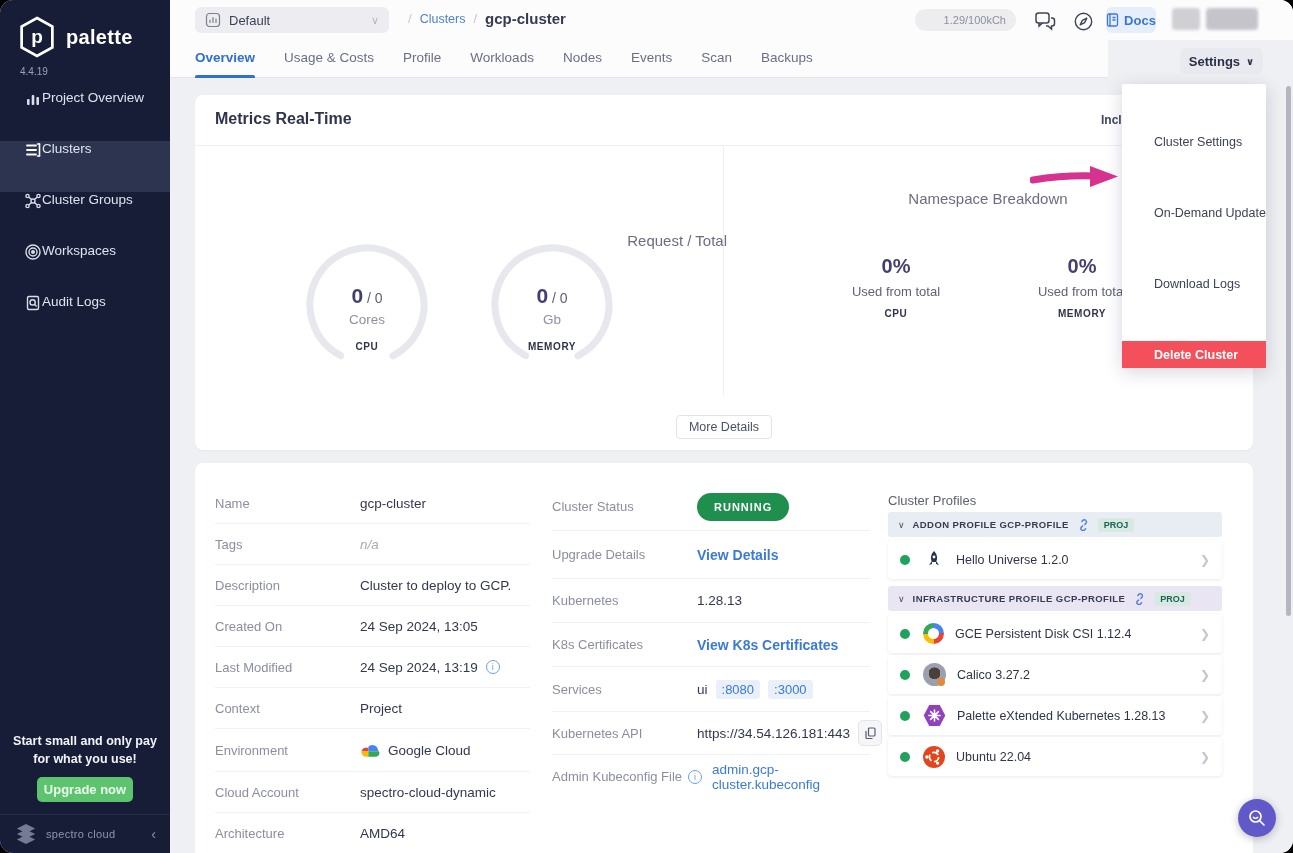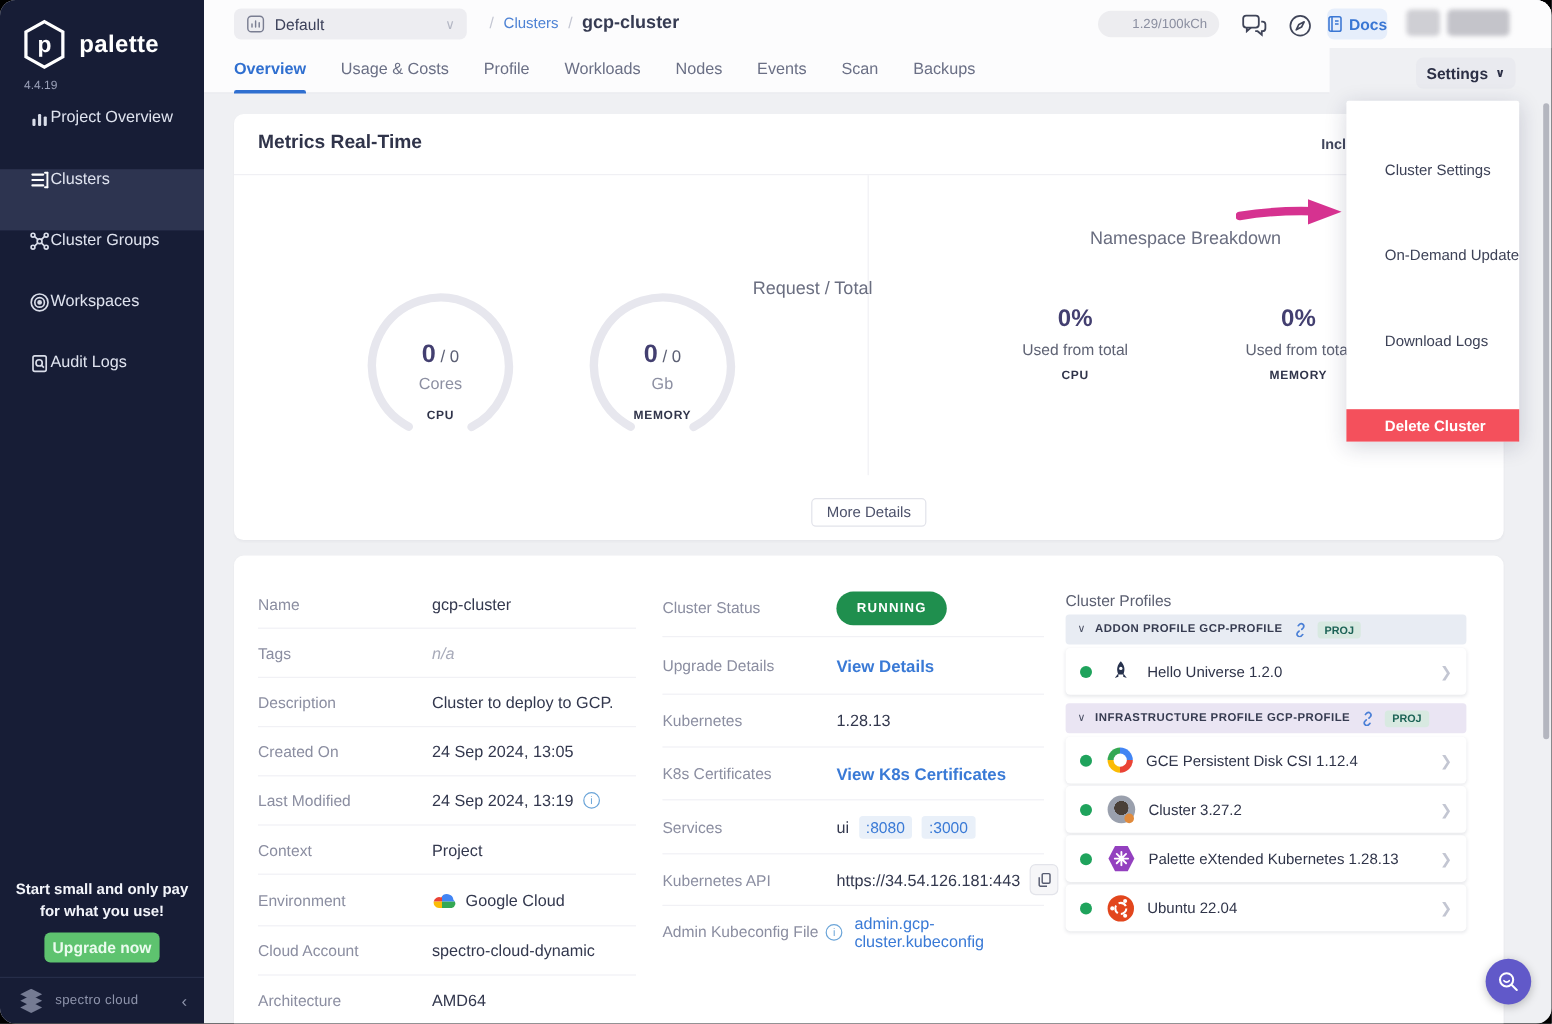--- a/index.html
+++ b/index.html
@@ -448,21 +448,21 @@
 
       <div class="cp-item" style="top:151px;">
         <span class="gdot"></span>
         <span class="gce-c"></span>
         <span class="cp-name">GCE Persistent Disk CSI 1.12.4</span>
         <span class="cp-arrow">❯</span>
       </div>
       <div class="cp-item" style="top:192px;">
         <span class="gdot"></span>
         <span class="calico-c"></span>
-        <span class="cp-name">Cluster 3.27.2</span>
+        <span class="cp-name">Calico 3.27.2</span>
         <span class="cp-arrow">❯</span>
       </div>
       <div class="cp-item" style="top:233px;">
         <span class="gdot"></span>
         <span class="pxk-hex">
           <svg width="13" height="13" viewBox="0 0 14 14" stroke="#fff" stroke-width="1.7" stroke-linecap="round">
               <path d="M7 1v12M1 7h12M2.8 2.8l8.4 8.4M11.2 2.8 2.8 11.2"></path>
             </svg>
         </span>
         <span class="cp-name">Palette eXtended Kubernetes 1.28.13</span>

